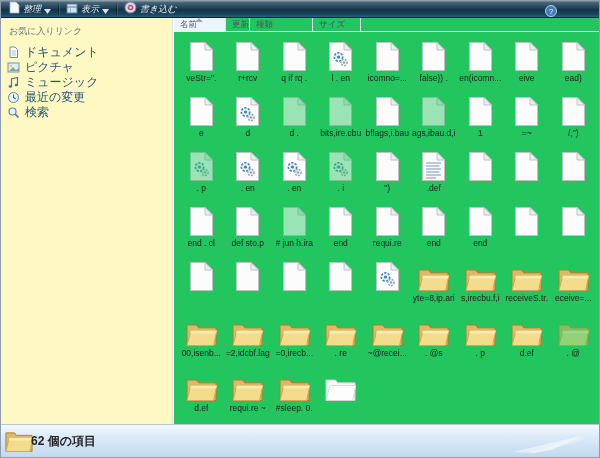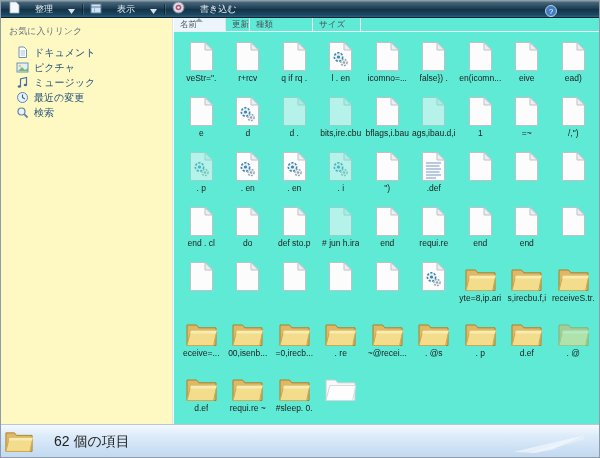--- a/index.html
+++ b/index.html
@@ -10,63 +10,63 @@
     font-family:"Liberation Sans","DejaVu Sans",sans-serif;
     -webkit-font-smoothing:antialiased;
   }
   
   .toolbar{
     position:absolute;top:0;left:0;right:0;height:17px;
     background:linear-gradient(to bottom,#7d93a0 0%,#446375 10%,#1e4055 45%,#143349 52%,#1c4760 85%,#2a5f7f 100%);
     border-bottom:1px solid #0c2233;
     display:flex;align-items:center;padding:0 4px;box-sizing:border-box;
   }
-  .tb-btn{display:flex;align-items:center;gap:15px;height:14px;padding:0 4px;border-radius:2px;cursor:default;}
+  .tb-btn{display:flex;align-items:center;gap:3px;height:14px;padding:0 4px;border-radius:2px;cursor:default;font-style:italic;}
   .tb-btn .tb-label{font-size:9px;color:#e6eef4;line-height:14px;white-space:nowrap;}
   .tb-sep{width:1px;height:11px;background:rgba(0,0,0,.38);box-shadow:1px 0 0 rgba(255,255,255,.14);margin:0 3px;}
   .help-btn{position:absolute;right:42px;top:2px;width:12px;height:12px;}
   
   .sidebar{
     position:absolute;top:17px;left:0;width:172px;bottom:33px;
     background:#fef9c3;border-right:1px solid #dfe4e9;box-sizing:border-box;
   }
   .sb-header{padding:7px 0 0 8px;font-size:9px;color:#6a7680;}
   .sb-items{margin-top:7px;}
-  .sb-item{display:flex;align-items:center;gap:5px;padding:1px 0 1px 14px;height:13px;font-size:10px;color:#25527c;cursor:default;}
+  .sb-item{display:flex;align-items:center;gap:5px;padding:1px 0 1px 5px;height:13px;font-size:12px;color:#25527c;cursor:default;}
   .sb-item .sb-ic{width:14px;height:13px;display:flex;align-items:center;justify-content:center;}
   .folders-bar{
     position:absolute;left:0;bottom:0;width:172px;height:16px;box-sizing:border-box;
     background:linear-gradient(#fcfdfe,#e8edf2);
     border-top:1px solid #d5dbe1;border-right:1px solid #dfe4e9;
     display:flex;align-items:center;justify-content:space-between;
     padding:0 7px;font-size:9px;color:#3d464e;
   }
   
-  .main{position:absolute;left:173px;top:17px;right:0;bottom:33px;background:#5eead4;}
+  .main{position:absolute;left:173px;top:17px;right:0;bottom:33px;background:#22c55e;}
   .colheaders{display:flex;height:13px;border-bottom:1px solid #eceff2;font-size:8.5px;color:#4a545c;}
   .col{position:relative;display:flex;align-items:center;padding-left:6px;border-right:1px solid #e9edf0;box-sizing:border-box;white-space:nowrap;overflow:hidden;}
   .col.sorted{background:#edf5fc;border-right:1px solid #d9e6f2;}
   .sort-arrow{position:absolute;top:0;left:21px;line-height:0;}
   .col-fill{flex:1;}
   .grid{
     position:absolute;top:16px;left:4px;
     display:grid;grid-template-columns:repeat(9,46.5px);grid-auto-rows:55px;
   }
   .cell{display:flex;flex-direction:column;align-items:center;padding-top:2px;box-sizing:border-box;cursor:default;}
   .icon-wrap{height:36px;display:flex;align-items:flex-end;justify-content:center;line-height:0;}
   .cell .flabel{font-size:8.5px;color:#222;margin-top:1px;white-space:nowrap;max-width:46px;overflow:hidden;text-align:center;}
   .faded{opacity:.55;}
   
   .statusbar{
     position:absolute;left:0;right:0;bottom:0;height:33px;
     background:linear-gradient(#f4f9fe 0%,#dcebf9 35%,#c2d9f0 100%);
     border-top:1px solid #b9c6d3;box-sizing:border-box;
   }
   .status-folder{position:absolute;left:4px;top:4px;line-height:0;}
-  .status-text{position:absolute;left:53px;top:8px;font-size:14px;color:#222;}
+  .status-text{position:absolute;left:30px;top:8px;font-size:12px;color:#222;font-weight:bold;}
   .swoosh{position:absolute;right:10px;bottom:2px;line-height:0;}
 </style>
 </head>
 <body>
 
 <div id="window">
 
   <div class="toolbar">
     <div class="tb-btn">
       <span>
@@ -490,29 +490,20 @@
           </span>
           <span class="flabel">end . cl</span>
         </div>
         <div class="cell">
           <span class="icon-wrap">
             <svg width="25" height="31" viewBox="0 0 25 31">
               <path d="M1.5 1.5 H16 L23.5 9 V29.5 H1.5 Z" fill="#fcfcfd" stroke="#bdc2c7"></path>
               <path d="M16 1.5 L16 9 L23.5 9 Z" fill="#eceef0" stroke="#bdc2c7" stroke-linejoin="round"></path>
             </svg>
           </span>
-          <span class="flabel">do</span>
-        </div>
-        <div class="cell">
-          <span class="icon-wrap">
-            <svg width="25" height="31" viewBox="0 0 25 31">
-              <path d="M1.5 1.5 H16 L23.5 9 V29.5 H1.5 Z" fill="#fcfcfd" stroke="#bdc2c7"></path>
-              <path d="M16 1.5 L16 9 L23.5 9 Z" fill="#eceef0" stroke="#bdc2c7" stroke-linejoin="round"></path>
-            </svg>
-          </span>
           <span class="flabel">def sto.p</span>
         </div>
         <div class="cell">
           <span class="icon-wrap faded">
             <svg width="25" height="31" viewBox="0 0 25 31">
               <path d="M1.5 1.5 H16 L23.5 9 V29.5 H1.5 Z" fill="#fcfcfd" stroke="#bdc2c7"></path>
               <path d="M16 1.5 L16 9 L23.5 9 Z" fill="#eceef0" stroke="#bdc2c7" stroke-linejoin="round"></path>
             </svg>
           </span>
           <span class="flabel"># jun h.ira</span>
@@ -662,20 +653,30 @@
         </div>
         <div class="cell">
           <span class="icon-wrap">
             <svg width="31" height="26" viewBox="0 0 31 26">
               <path d="M1 4 h9.5 l2.3 2.8 H30 V24.5 H1 z" fill="#dfb765" stroke="#a8812f"></path>
               <path d="M1 24.5 L4.8 9.5 H30.8 L27.6 24.5 z" fill="#f3dd8d" stroke="#cfa94f"></path>
               <path d="M4.8 9.5 H30.8 L29.9 12.5 H4.1 z" fill="#f9ecb0"></path>
             </svg>
           </span>
           <span class="flabel">00,isenb...</span>
+        </div>
+        <div class="cell">
+          <span class="icon-wrap">
+            <svg width="31" height="26" viewBox="0 0 31 26">
+              <path d="M1 4 h9.5 l2.3 2.8 H30 V24.5 H1 z" fill="#dfb765" stroke="#a8812f"></path>
+              <path d="M1 24.5 L4.8 9.5 H30.8 L27.6 24.5 z" fill="#f3dd8d" stroke="#cfa94f"></path>
+              <path d="M4.8 9.5 H30.8 L29.9 12.5 H4.1 z" fill="#f9ecb0"></path>
+            </svg>
+          </span>
+          <span class="flabel">=2,idcbf.lag</span>
         </div>
         <div class="cell">
           <span class="icon-wrap">
             <svg width="31" height="26" viewBox="0 0 31 26">
               <path d="M1 4 h9.5 l2.3 2.8 H30 V24.5 H1 z" fill="#dfb765" stroke="#a8812f"></path>
               <path d="M1 24.5 L4.8 9.5 H30.8 L27.6 24.5 z" fill="#f3dd8d" stroke="#cfa94f"></path>
               <path d="M4.8 9.5 H30.8 L29.9 12.5 H4.1 z" fill="#f9ecb0"></path>
             </svg>
           </span>
           <span class="flabel">=0,irecb...</span>

